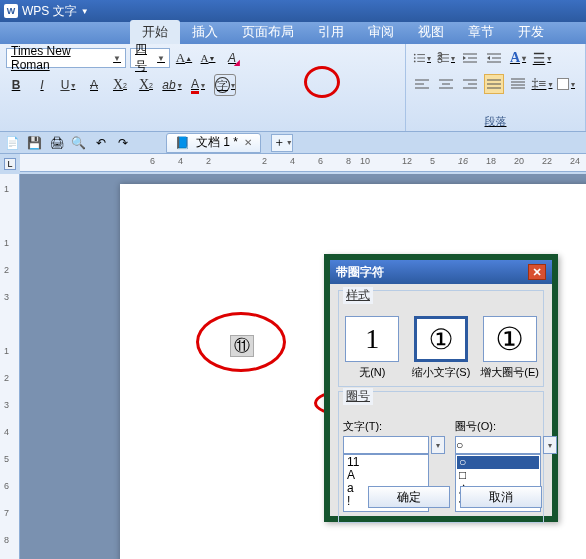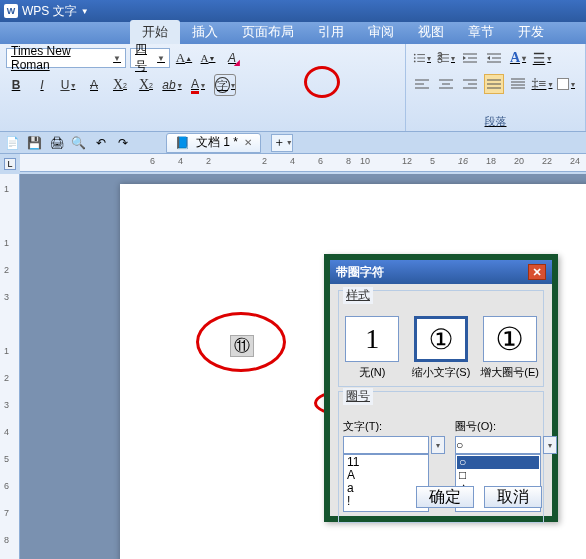--- a/index.html
+++ b/index.html
@@ -72,21 +72,21 @@
 .style-box.selected { border: 2px solid #2c5aa0; box-shadow: inset 0 0 0 1px #2c5aa0; }
 .style-cap { font-size: 11px; margin-top: 3px; }
 .row2 { display: flex; gap: 10px; margin-top: 2px; }
 .col { flex: 1; }
 .small-label { font-size: 11px; margin-bottom: 2px; display: inline-block; }
 .textbox { width: 86px; height: 18px; border: 1px solid #7a9acb; background: #fff; }
 .listbox { width: 86px; height: 58px; border: 1px solid #7a9acb; background: #fff; overflow: hidden; font-size: 11px; padding: 1px; }
 .listbox .item { padding: 0 2px; line-height: 13px; }
 .listbox .item.sel { background: #2c5aa0; color: #fff; }
 .dlg-buttons { position: absolute; bottom: 8px; right: 10px; display: flex; gap: 10px; }
-.dlg-btn { width: 58px; height: 22px; background: linear-gradient(#fefefe,#dce6f4); border: 1px solid #7a9acb; font-size: 16px; cursor: pointer; }
+.dlg-btn { width: 82px; height: 22px; background: linear-gradient(#fefefe,#dce6f4); border: 1px solid #7a9acb; font-size: 12px; cursor: pointer; }
 
 .L-corner { position: absolute; left: 4px; top: 158px; width: 12px; height: 12px; border: 1px solid #7a9acb; display:flex; align-items:center; justify-content:center; font-size:9px; background:#eef2f8; }
 
 .style-group { border:1px solid #b8cce4; padding:4px 4px 6px 4px; margin-bottom:4px; position:relative; }
 .style-group .grp-label { position:relative; top:-10px; background:#eef2f8; display:inline-block; padding:0 3px;text-decoration:underline; }
 
 line.hline { stroke:#555; stroke-width:1; }
 </style>
 </head>
 <body>

